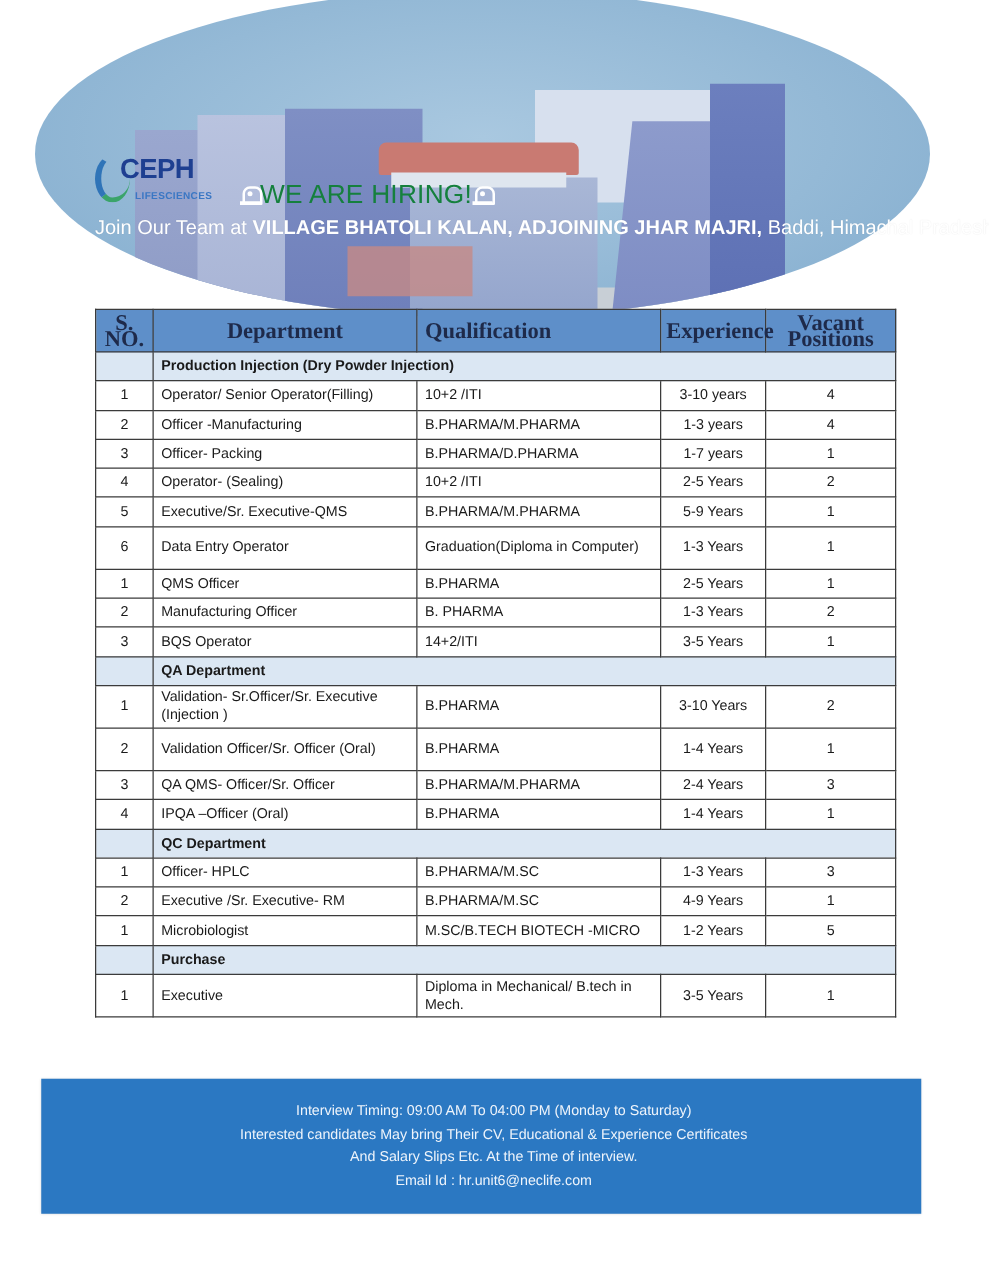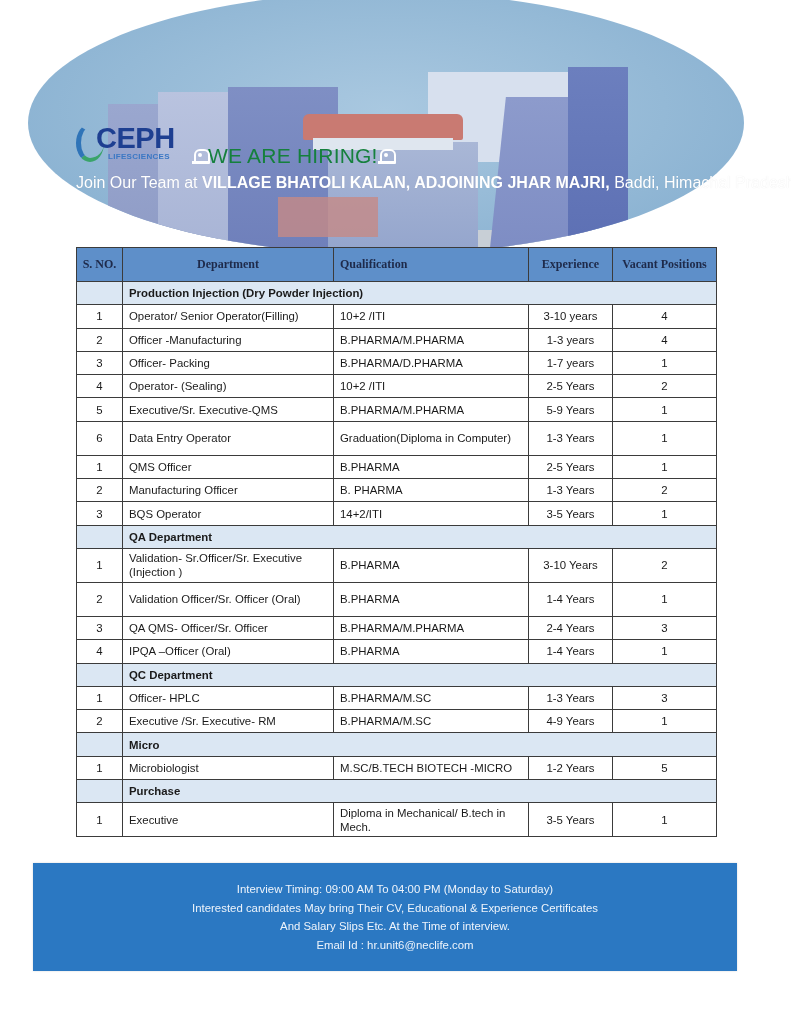--- a/index.html
+++ b/index.html
@@ -22,37 +22,37 @@
   .b-center { left: 300px; top: 150px; width: 150px; height: 105px; background: linear-gradient(180deg,#a9b7d6,#95a6cd); }
   .b-red    { left: 250px; top: 205px; width: 100px; height: 40px; background: #c58a86; opacity: .8; }
   .b-white  { left: 400px; top: 80px;  width: 140px; height: 90px; background: #d7e0ee; }
   .b-right  { left: 470px; top: 105px; width: 110px; height: 150px; background: linear-gradient(180deg,#8d9bcc,#7e8dc4); transform: skewX(-6deg); }
   .b-tower  { left: 540px; top: 75px;  width: 60px;  height: 180px; background: linear-gradient(180deg,#6c7fbe,#5d70b4); }
   .b-ground { left: 60px;  top: 238px; width: 600px; height: 30px; background: #c8cfd6; }
 
   .logo { position: absolute; left: 76px; top: 122px; width: 112px; height: 48px; }
   .logo-swoosh { position: absolute; left: 0; top: 2px; width: 28px; height: 38px; border-radius: 50%;
     border-left: 5px solid #2f74b8; border-top: 3px solid transparent; border-bottom: 4px solid #3aa46a; }
-  .logo-ceph { position: absolute; left: 20px; top: 0; font-weight: bold; font-size: 29px; color: #1e3f91; letter-spacing: -0.5px; }
+  .logo-ceph { position: absolute; left: 20px; top: 0; font-weight: bold; font-size: 22px; color: #1e3f91; letter-spacing: -0.5px; }
   .logo-sub { position: absolute; left: 32px; top: 30px; font-size: 8px; color: #3a77c4; letter-spacing: 0.3px; font-weight: bold; }
 
   .hiring { position: absolute; left: 192px; top: 144px; color: #15803d; font-size: 21px; letter-spacing: 0.2px; white-space: nowrap; display: flex; align-items: center; gap: 0; }
   .siren { display: inline-block; width: 16px; height: 16px; position: relative; }
   .siren::before { content: ""; position: absolute; left: 2px; top: 1px; width: 12px; height: 11px; border: 2px solid #fff; border-radius: 6px 6px 1px 1px; }
   .siren::after { content: ""; position: absolute; left: 0; top: 13px; width: 16px; height: 3px; background: #fff; }
   .siren-dot { position: absolute; left: 6px; top: 5px; width: 4px; height: 4px; border-radius: 50%; background: #fff; }
   .address { position: absolute; left: 76px; top: 174px; color: #ffffff; font-size: 16px; white-space: nowrap; text-shadow: 0 0 1px rgba(0,0,0,.1); }
   .address b { font-weight: bold; }
 
   
   .tbl { position: absolute; left: 76px; top: 247px; width: 640px; border-collapse: collapse; table-layout: fixed; }
   .tbl th, .tbl td { border: 1px solid #3b3b3b; }
   .tbl th {
     background: #5e8fc9; color: #1e2a4a; font-family: "Liberation Serif", "DejaVu Serif", serif;
-    font-weight: bold; font-size: 12px; height: 34px; line-height: 13px; padding: 0 4px;
+    font-weight: bold; font-size: 18px; height: 34px; line-height: 13px; padding: 0 4px;
   }
   .tbl th.left { text-align: left; padding-left: 6px; }
   .tbl td { font-size: 11.4px; color: #1a1a1a; height: 23.3px; padding: 0 6px; line-height: 14px; }
   .tbl td.c { text-align: center; }
   .tbl tr.sect td { background: #dbe7f3; font-weight: bold; font-size: 11.4px; height: 23.3px; }
   .tbl tr.tall td { height: 34px; }
   .col-sno { width: 46px; }
   .col-dept { width: 211px; }
   .col-qual { width: 195px; }
   .col-exp { width: 84px; }
@@ -231,24 +231,20 @@
         <td class="c">1-3 Years</td>
         <td class="c">3</td>
       </tr>
       <tr>
         <td class="c">2</td>
         <td>Executive /Sr. Executive- RM</td>
         <td>B.PHARMA/M.SC</td>
         <td class="c">4-9 Years</td>
         <td class="c">1</td>
       </tr>
-      <tr class="sect">
-        <td></td>
-        <td colspan="4">Micro</td>
-      </tr>
       <tr>
         <td class="c">1</td>
         <td>Microbiologist</td>
         <td>M.SC/B.TECH BIOTECH -MICRO</td>
         <td class="c">1-2 Years</td>
         <td class="c">5</td>
       </tr>
       <tr class="sect">
         <td></td>
         <td colspan="4">Purchase</td>

